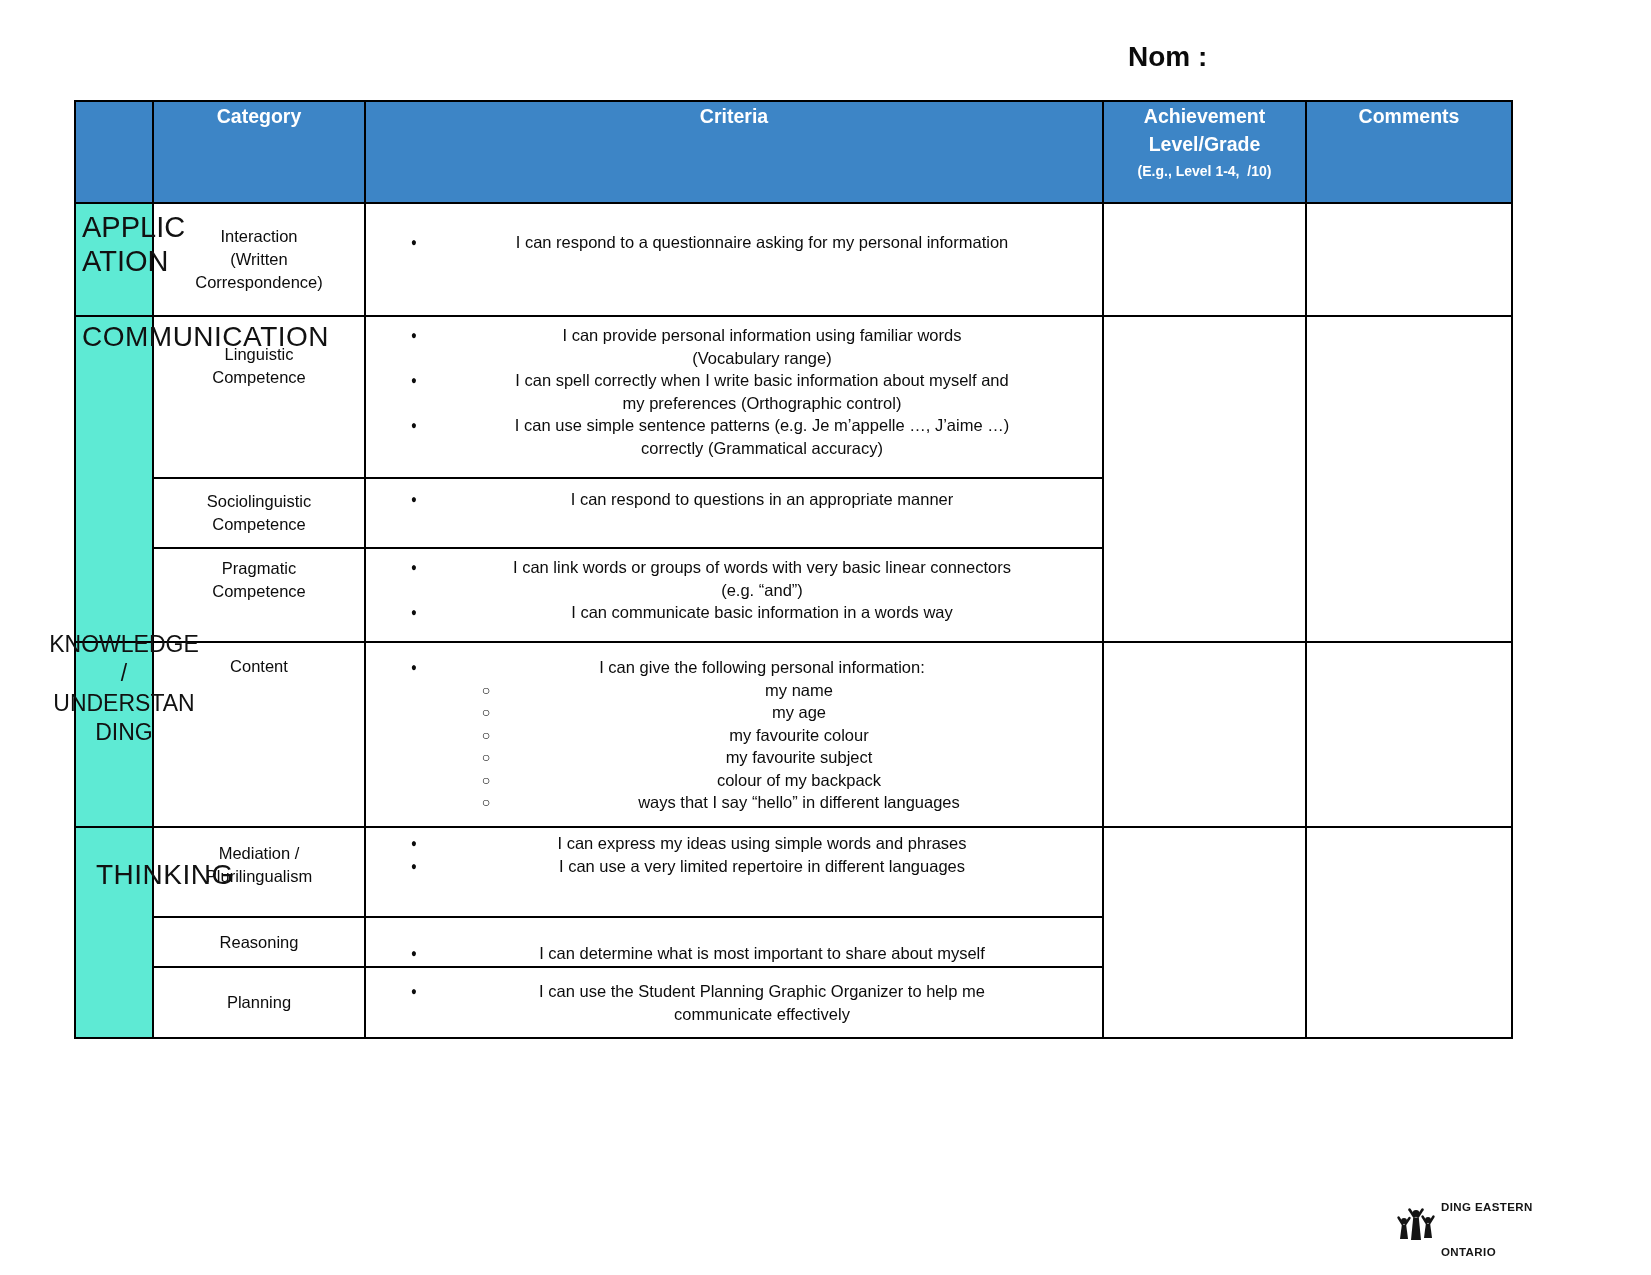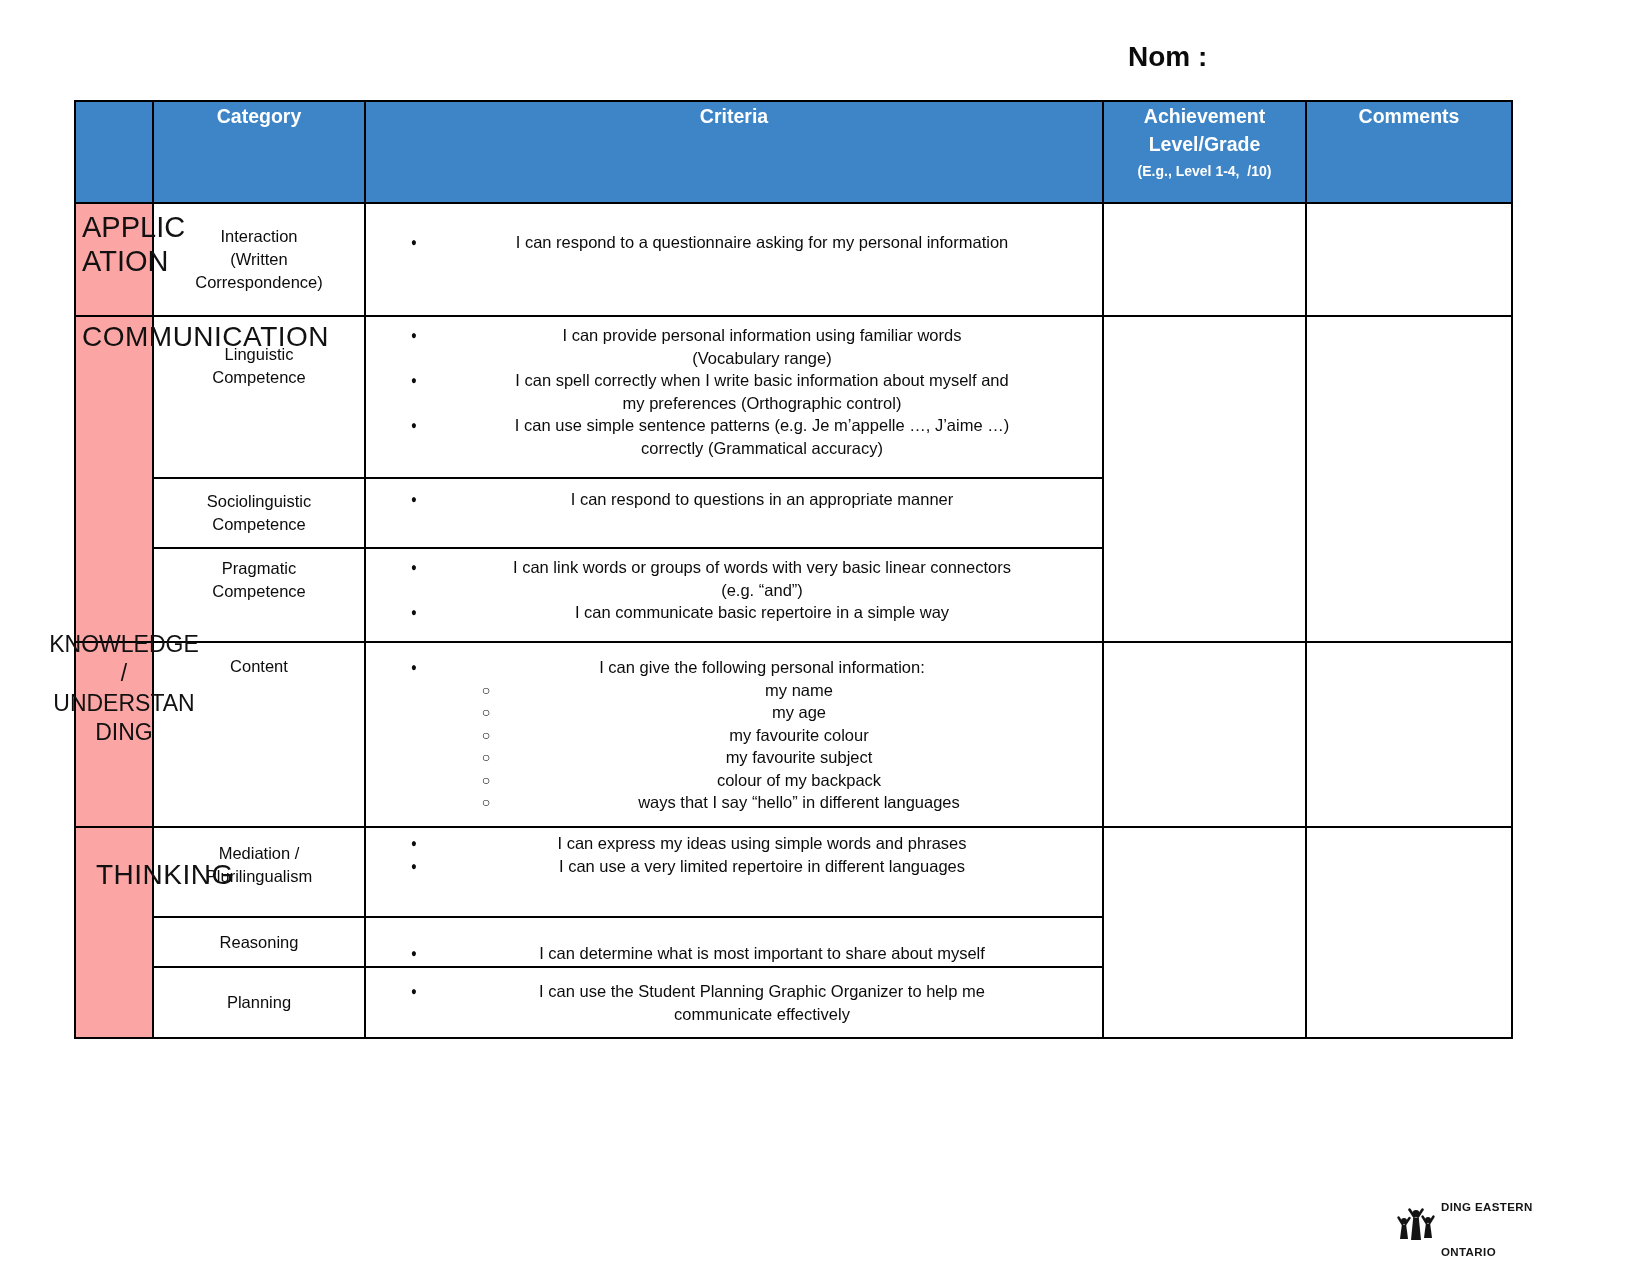--- a/index.html
+++ b/index.html
@@ -34,21 +34,21 @@
   tr.r-hdr{height:102px}
   tr.r1{height:113px} tr.r2{height:162px} tr.r3{height:70px} tr.r4{height:94px}
   tr.r5{height:185px} tr.r6{height:90px} tr.r7{height:50px} tr.r8{height:71px}
 
   th.hdr{
     background:#3d85c6;color:#fff;font-weight:bold;font-size:19.5px;
     text-align:center;vertical-align:top;padding-top:17px;line-height:1.45;
   }
   th.hdr .note{font-size:14px;line-height:1.3;margin-top:3px;white-space:pre;}
 
-  td.sec{background:#fca5a5;position:relative;vertical-align:top;}
+  td.sec{background:#5eead4;position:relative;vertical-align:top;}
   .seclabel{
     position:absolute;z-index:6;color:#111;font-weight:normal;
     white-space:pre;line-height:1.18;pointer-events:none;
   }
   .seclabel.app{left:6px;top:6px;font-size:29px;}
   .seclabel.comm{left:6px;top:3px;font-size:28px;letter-spacing:.5px;}
   .seclabel.know{left:-32px;top:-13px;width:160px;font-size:23px;line-height:1.28;text-align:center;}
   .seclabel.think{left:20px;top:30px;font-size:28px;letter-spacing:.5px;}
 
   td.cat{
@@ -176,21 +176,21 @@
     <tr class="r4">
       <td class="cat vt pt8">Pragmatic
 Competence</td>
       <td class="crit">
         <ul class="crit-list" style="padding-top:7px">
           <li>
                 <span>I can link words or groups of words with very basic linear connectors
 (e.g. “and”)</span>
               </li>
           <li>
-                <span>I can communicate basic repertoire in a simple way</span>
+                <span>I can communicate basic information in a words way</span>
               </li>
         </ul>
       </td>
     </tr>
 
     <tr class="r5">
       <td class="sec">
         <div class="seclabel know">KNOWLEDGE
 /
 UNDERSTAN

